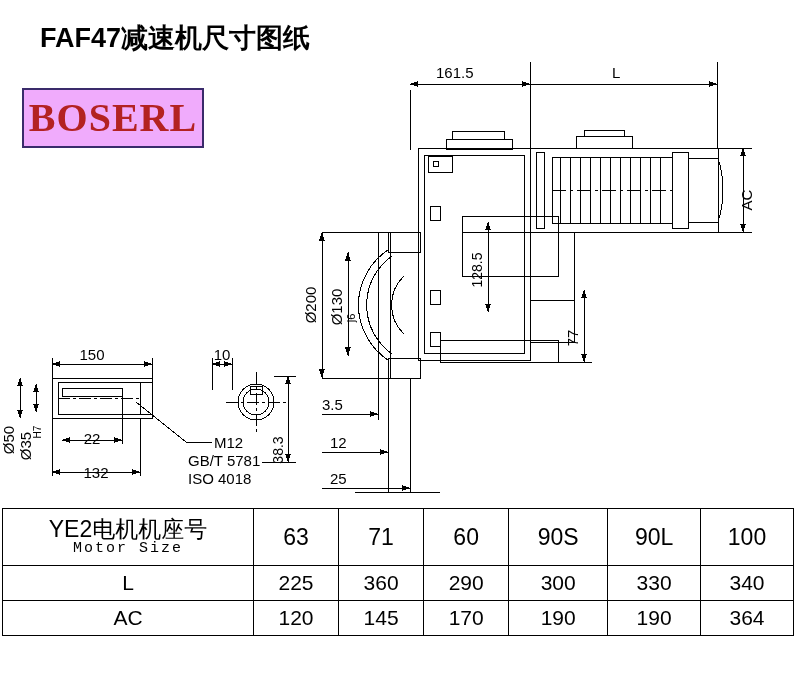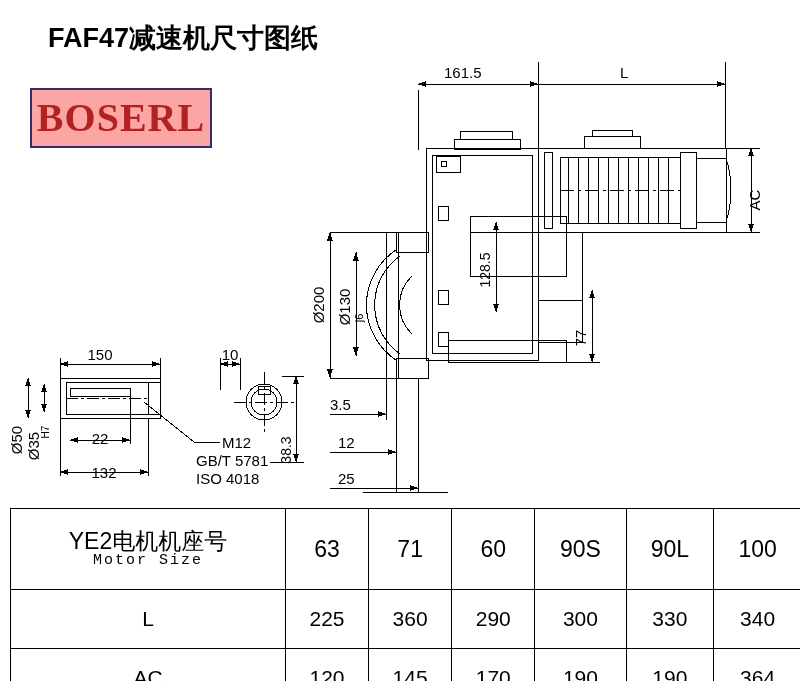--- a/index.html
+++ b/index.html
@@ -4,34 +4,34 @@
 <style>
   html,body{margin:0;padding:0;}
   body{
     width:800px;height:681px;
     background:#ffffff;
     font-family:"Liberation Sans", sans-serif;
     color:#000;
     position:relative;
     overflow:hidden;
   }
-  #stage{position:absolute;left:8px;top:0;width:756px;height:681px;}
+  #stage{position:absolute;left:0;top:0;width:756px;height:681px;}
 
   .title{
     position:absolute;left:40px;top:20px;
     font-family:"Liberation Sans", sans-serif;
     font-weight:bold;font-size:27px;letter-spacing:0px;
     white-space:nowrap;
   }
 
   .logo-box{
     position:absolute;left:22px;top:88px;
     width:178px;height:56px;
     border:2px solid #3a2b6b;
-    background:#fca5a5;
+    background:#f0abfc;
     display:flex;align-items:center;justify-content:center;
   }
   .logo-text{
     font-family:"Liberation Serif", serif;
     font-size:40px;font-weight:bold;
     color:#b32222;
     letter-spacing:1px;
     line-height:1;
   }
 
@@ -44,21 +44,21 @@
     width:792px;
     border-collapse:collapse;
     background:#fff;
   }
   table.spec td{
     border:1px solid #000;
     text-align:center;
     font-size:21px;
     font-family:"Liberation Sans", sans-serif;
     height:34px;
-    padding:12px;
+    padding:0;
   }
   table.spec td.rowhead{
     width:250px;
   }
   table.spec tr.head td{
     height:56px;
     font-size:23px;
   }
   .cn{
     font-size:23px;

